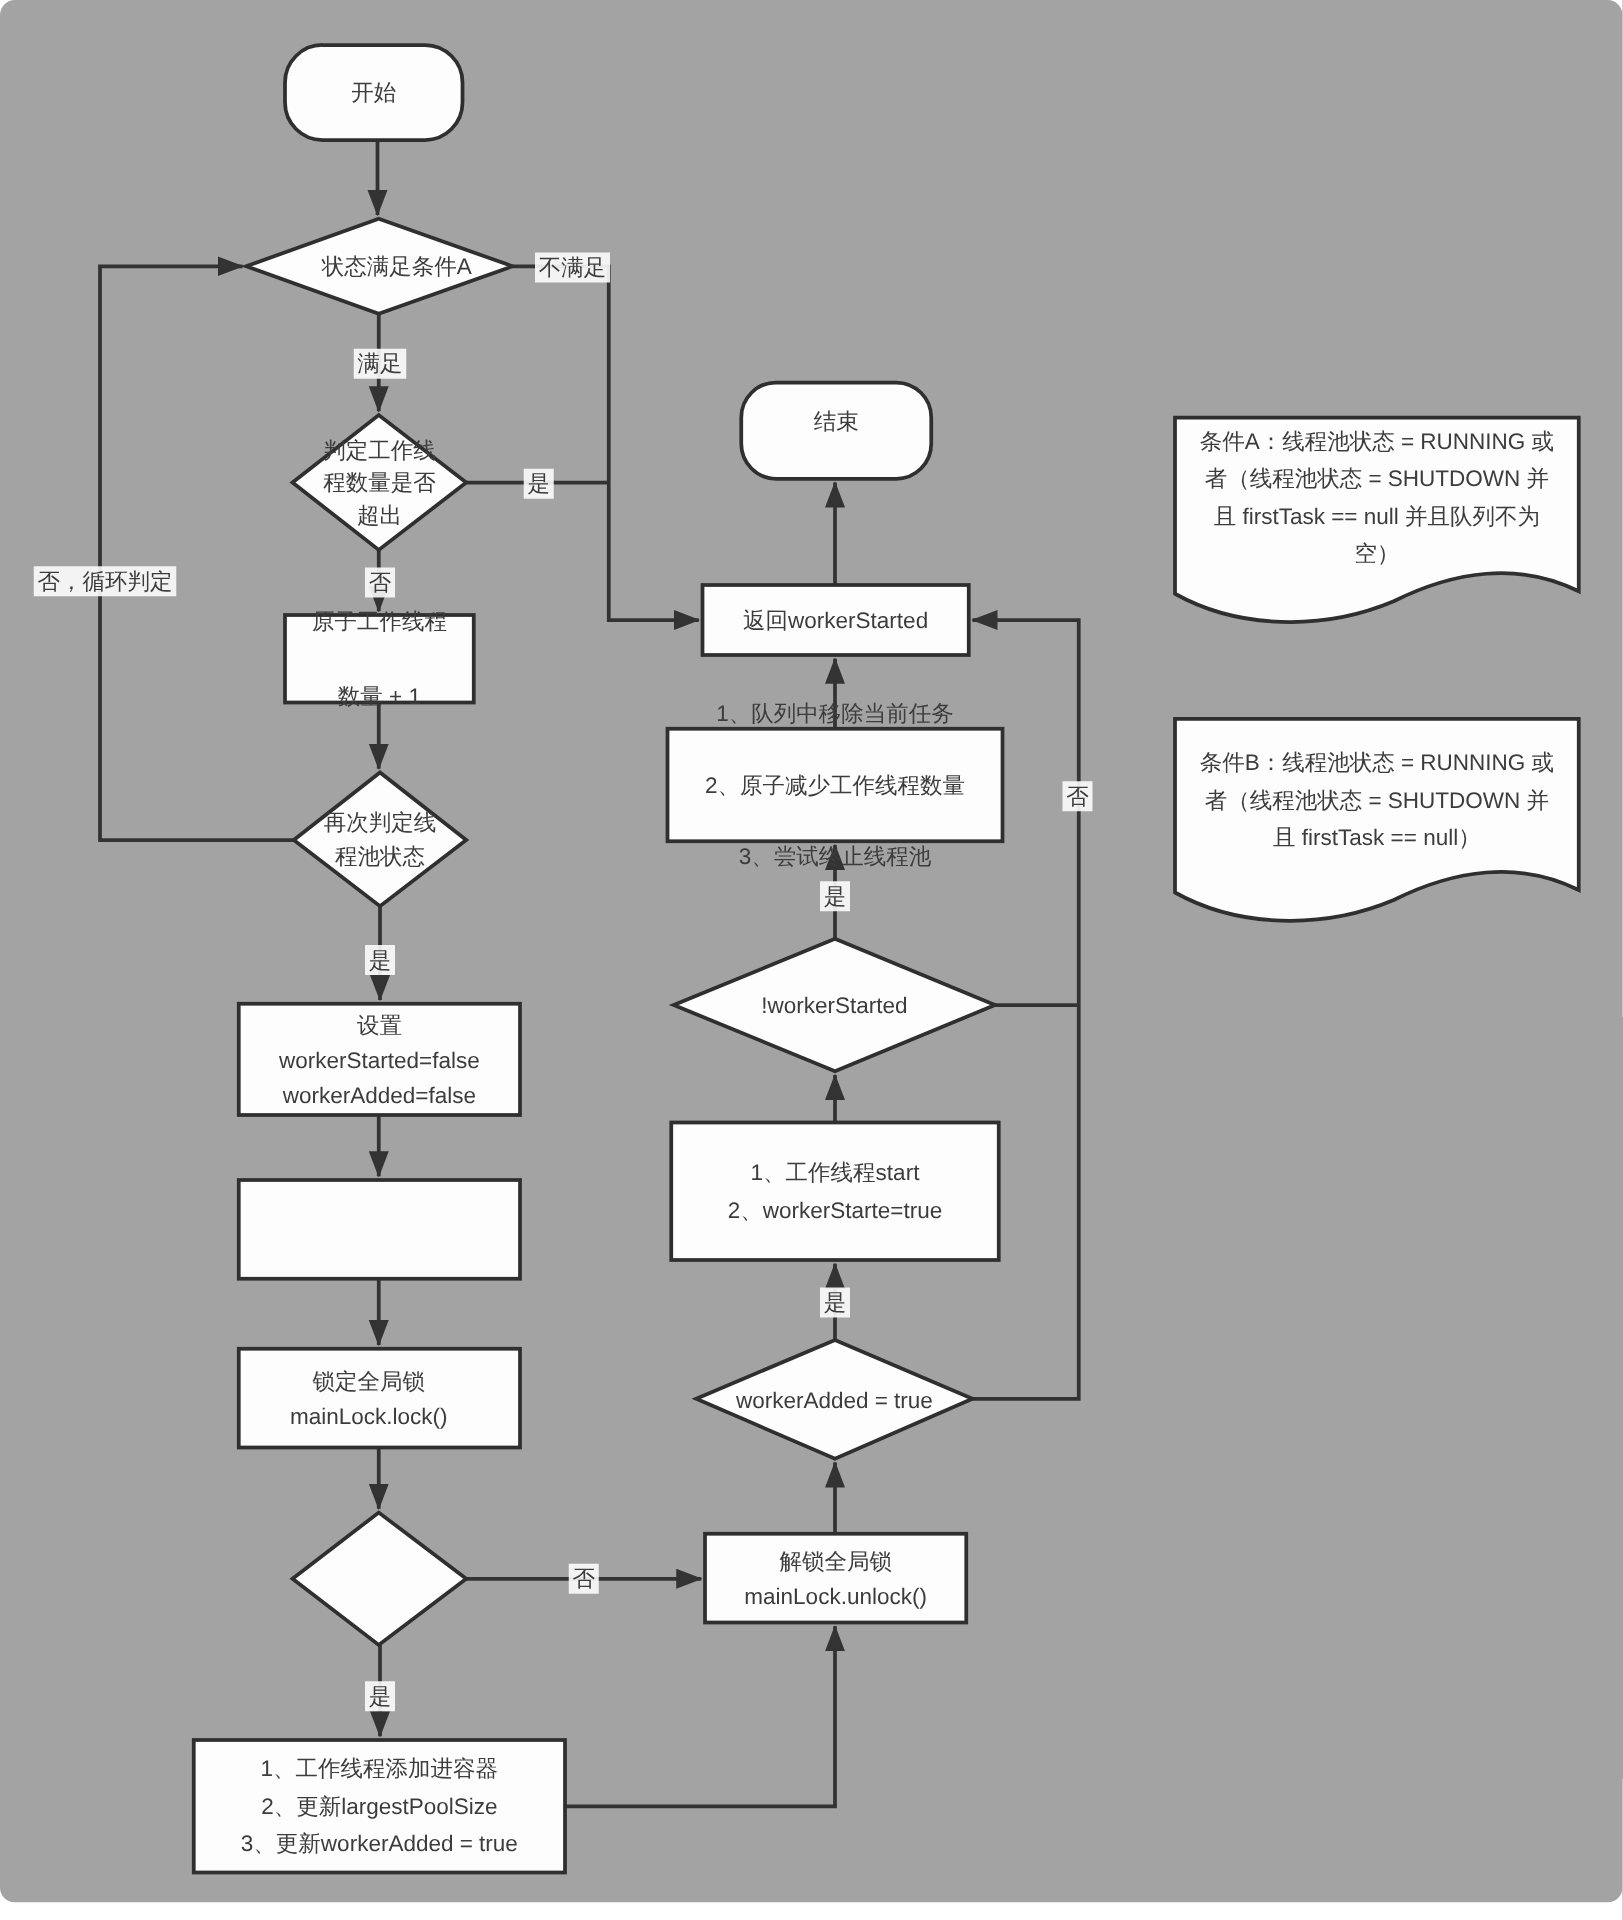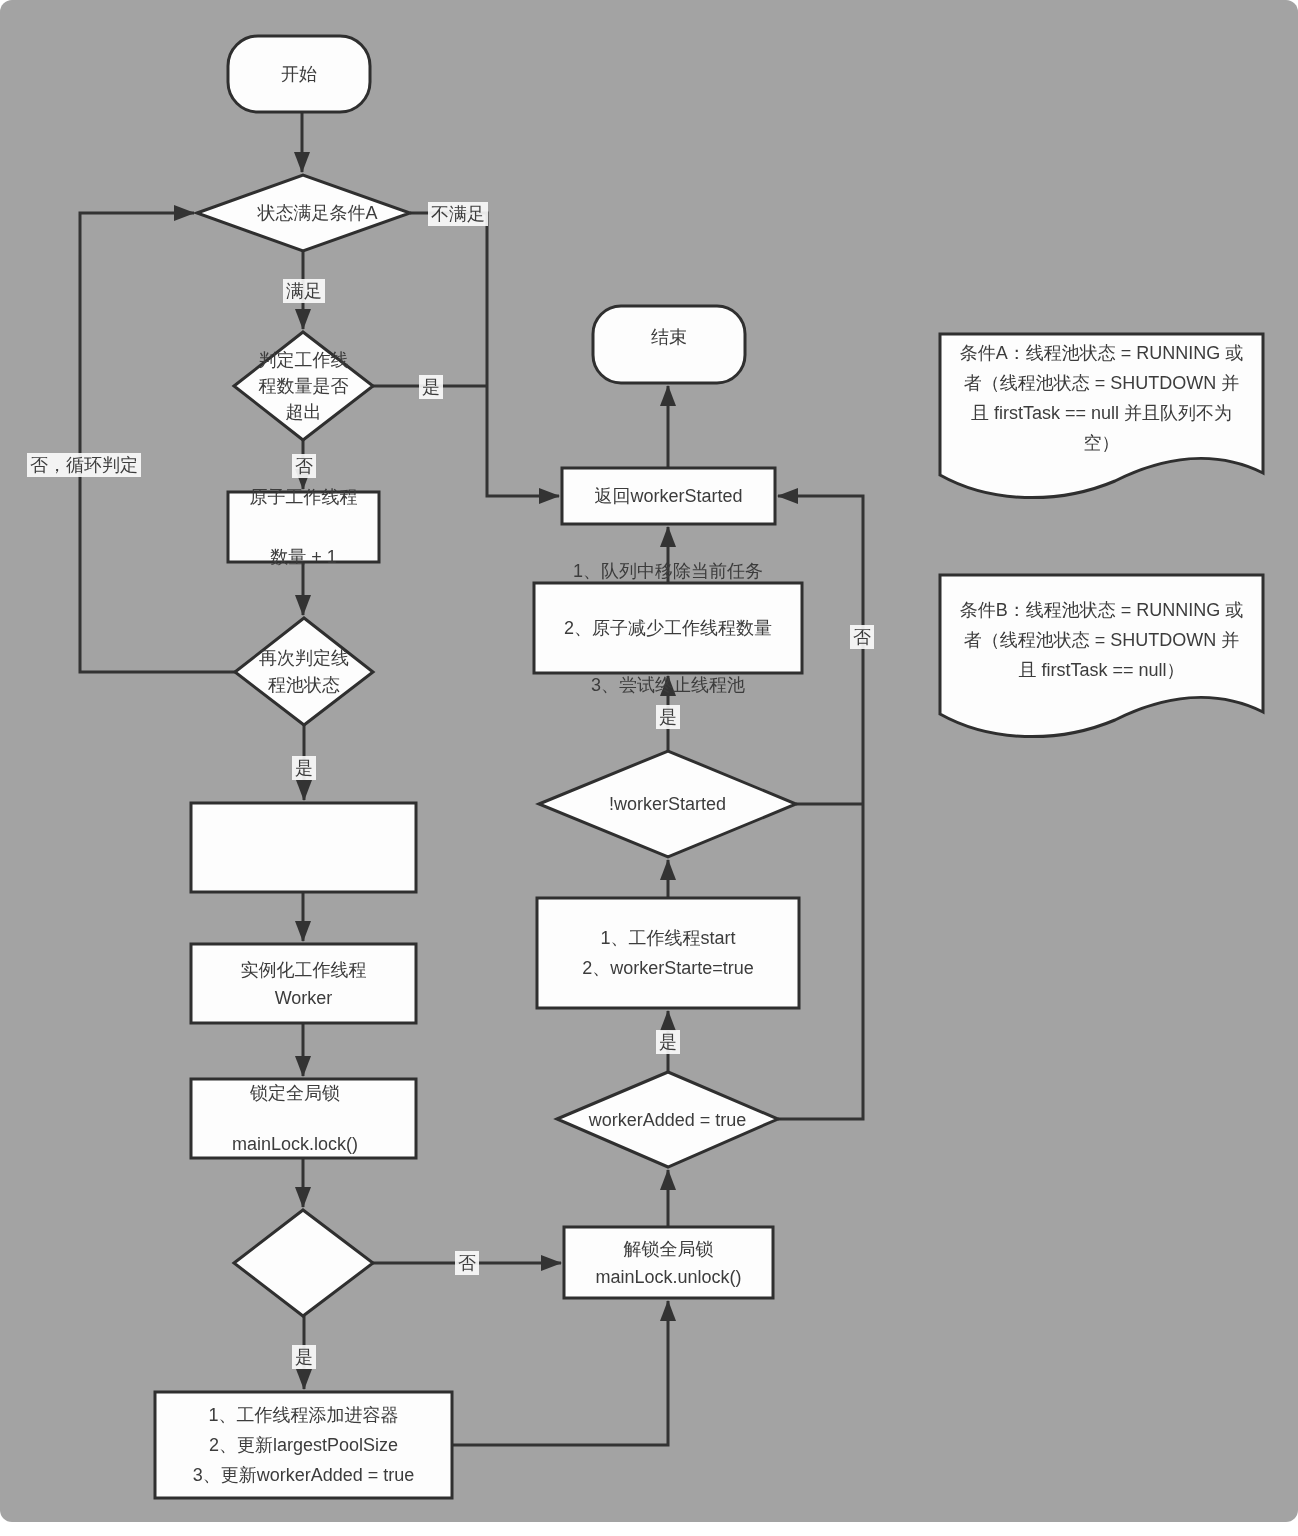--- a/index.html
+++ b/index.html
@@ -117,27 +117,28 @@
   <div class="node" style="left:228px;top:492px;width:151px;height:70px;gap:32px;">
     <div class="ln">原子工作线程</div>
     <div class="ln">数量 + 1</div>
   </div>
 
   <div class="node" style="left:235px;top:618px;width:138px;height:107px;line-height:27px;">
     <div class="ln">再次判定线</div>
     <div class="ln">程池状态</div>
   </div>
 
-
-  <div class="node" style="left:191px;top:944px;width:225px;height:79px;">
-    <div class="ln">实例化工作线程</div>
-    <div class="ln">Worker</div>
-  </div>
-
-  <div class="node" style="left:191px;top:1079px;width:208px;height:79px;justify-content:space-between;">
+  <div class="node" style="left:191px;top:803px;width:225px;height:89px;">
+    <div class="ln">设置</div>
+    <div class="ln">workerStarted=false</div>
+    <div class="ln">workerAdded=false</div>
+  </div>
+
+
+  <div class="node" style="left:191px;top:1079px;width:208px;height:79px;">
     <div class="ln">锁定全局锁</div>
     <div class="ln">mainLock.lock()</div>
   </div>
 
 
   <div class="node" style="left:155px;top:1392px;width:297px;height:106px;line-height:30px;">
     <div class="ln">1、工作线程添加进容器</div>
     <div class="ln">2、更新largestPoolSize</div>
     <div class="ln">3、更新workerAdded = true</div>
   </div>

